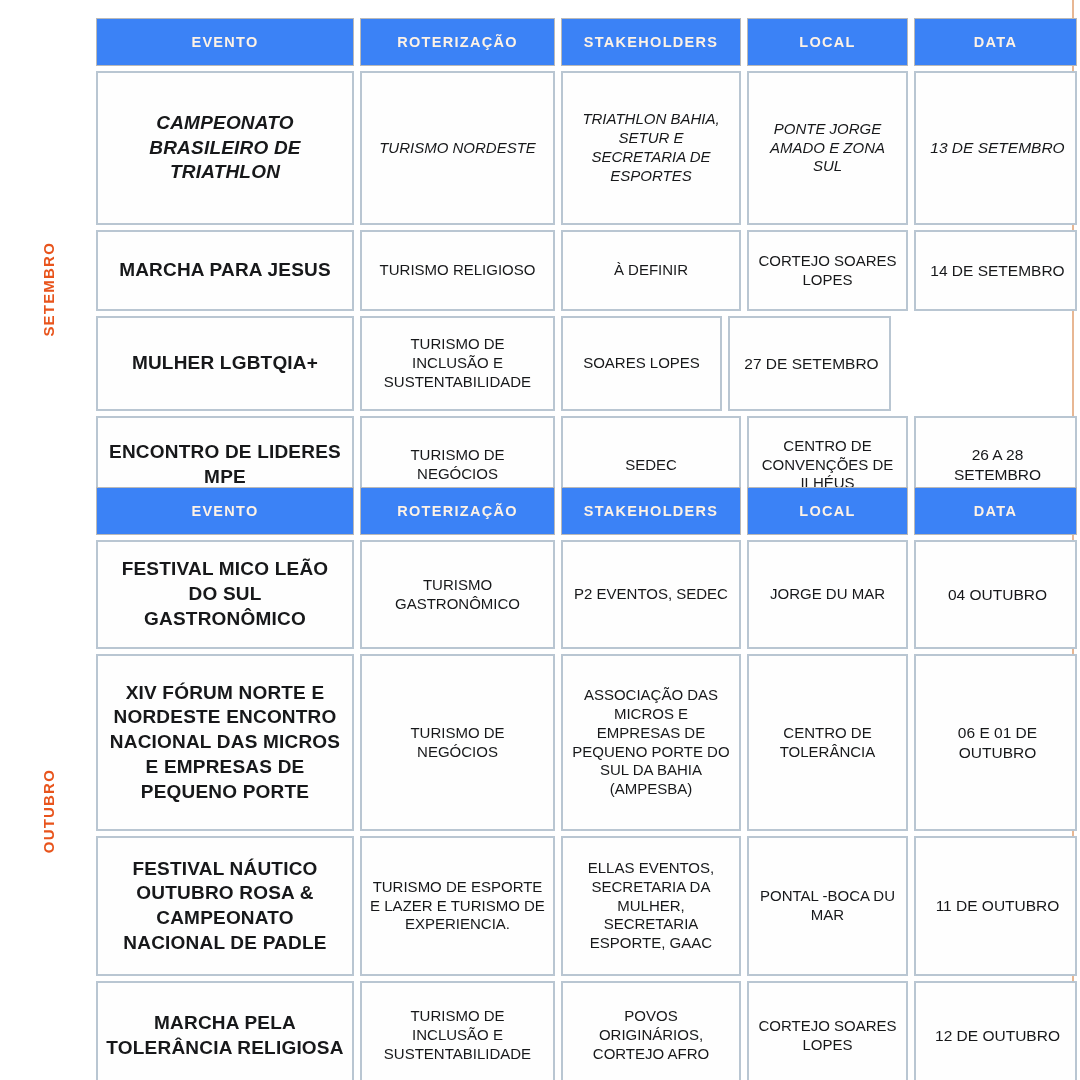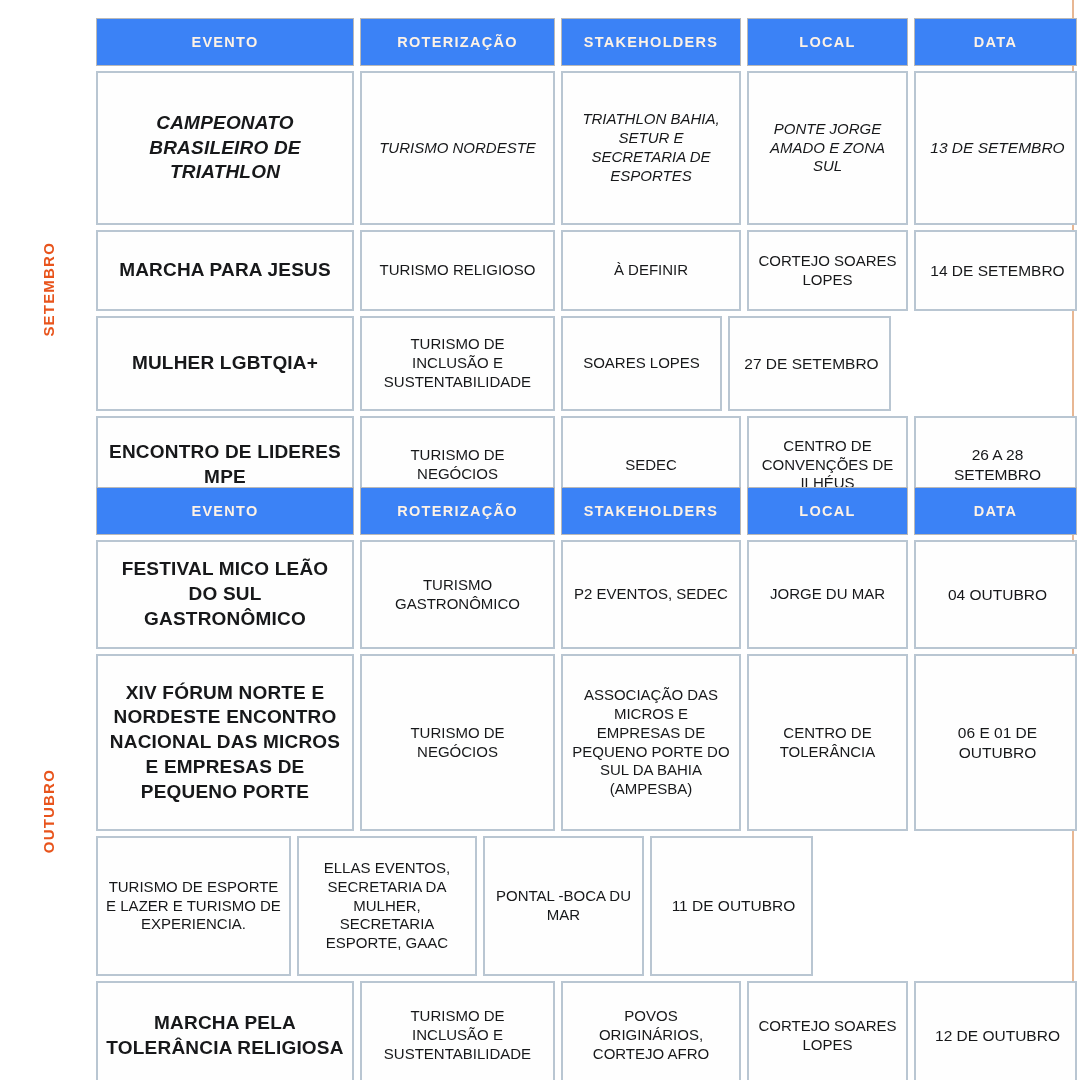--- a/index.html
+++ b/index.html
@@ -214,20 +214,21 @@
 
       <div class="trow body-row h-out2">
         <div class="cell c-evento">XIV FÓRUM NORTE E NORDESTE ENCONTRO NACIONAL DAS MICROS E EMPRESAS DE PEQUENO PORTE</div>
         <div class="cell c-roterizacao">TURISMO DE NEGÓCIOS</div>
         <div class="cell c-stakeholders">ASSOCIAÇÃO DAS MICROS E EMPRESAS DE PEQUENO PORTE DO SUL DA BAHIA (AMPESBA)</div>
         <div class="cell c-local">CENTRO DE TOLERÂNCIA</div>
         <div class="cell c-data">06 E 01 DE OUTUBRO</div>
       </div>
 
       <div class="trow body-row h-out3">
+        <div class="cell c-evento">FESTIVAL NÁUTICO OUTUBRO ROSA &amp; CAMPEONATO NACIONAL DE PADLE</div>
         <div class="cell c-roterizacao">TURISMO DE ESPORTE E LAZER E TURISMO DE EXPERIENCIA.</div>
         <div class="cell c-stakeholders">ELLAS EVENTOS, SECRETARIA DA MULHER, SECRETARIA ESPORTE, GAAC</div>
         <div class="cell c-local">PONTAL -BOCA DU MAR</div>
         <div class="cell c-data">11 DE OUTUBRO</div>
       </div>
 
       <div class="trow body-row h-out4">
         <div class="cell c-evento">MARCHA PELA TOLERÂNCIA RELIGIOSA</div>
         <div class="cell c-roterizacao">TURISMO DE INCLUSÃO E SUSTENTABILIDADE</div>
         <div class="cell c-stakeholders">POVOS ORIGINÁRIOS, CORTEJO AFRO</div>

